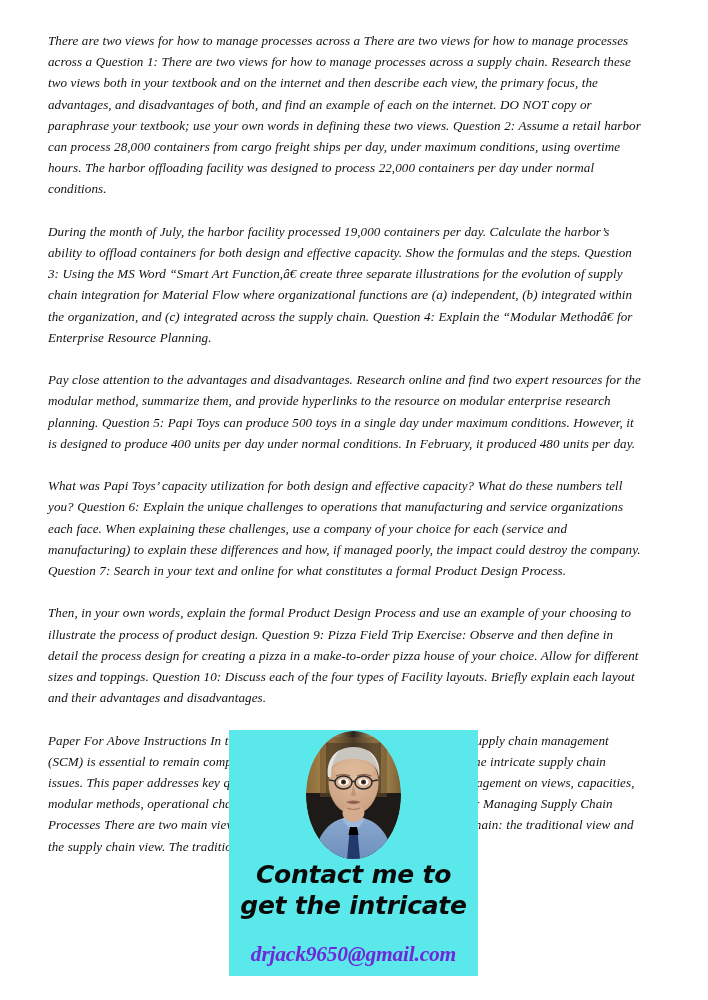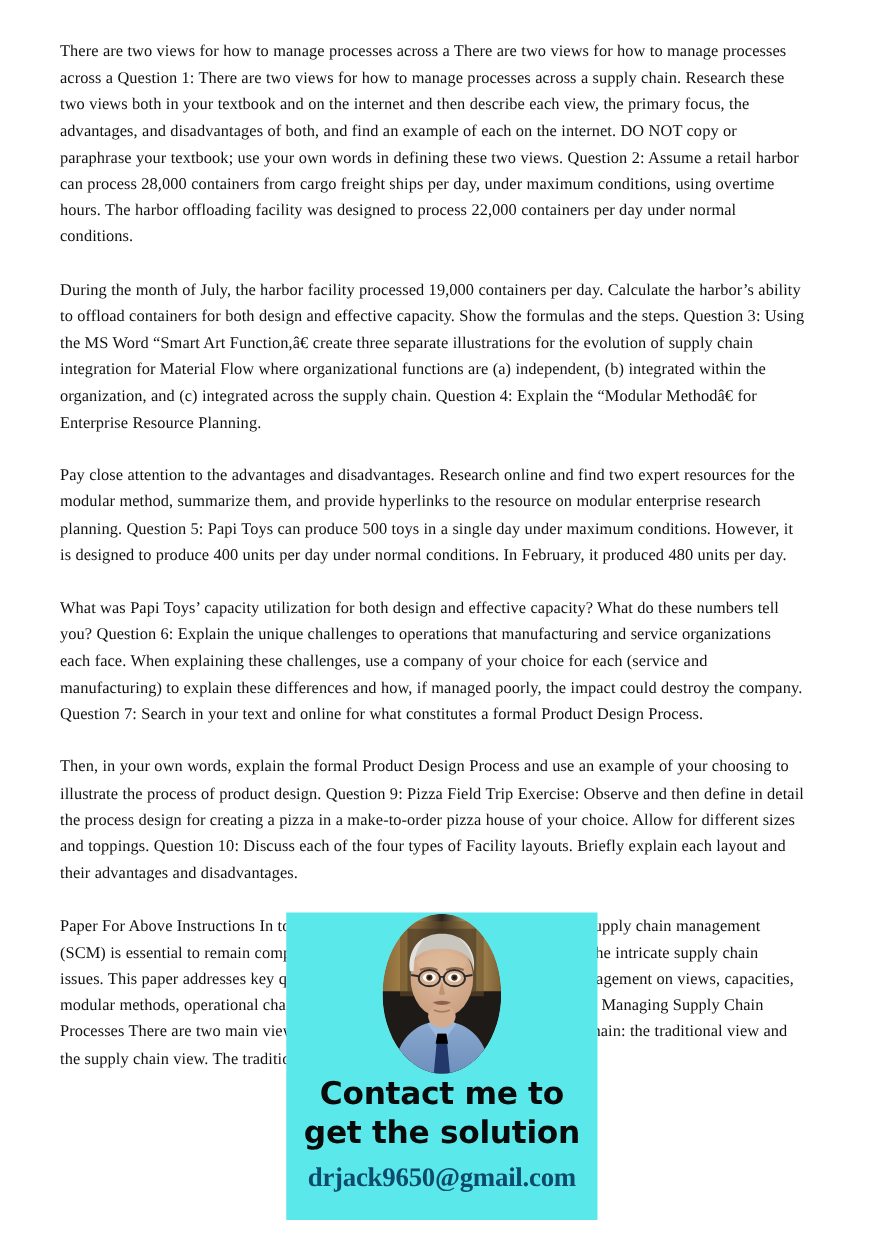--- a/index.html
+++ b/index.html
@@ -16,20 +16,21 @@
     color: #0d0d0d;
   }
 
   #page {
     position: absolute;
     left: 0;
     top: 0;
     width: 653px;
     height: 1000px;
     background: #ffffff;
+    font-style: italic;
   }
 
   #doc-body {
     position: absolute;
     left: 48px;
     top: 30px;
     width: 596px;
   }
 
   .para {
@@ -74,26 +75,26 @@
   }
   .wm-line {
     font-family: "DejaVu Sans", "Liberation Sans", sans-serif;
     font-weight: bold;
     font-size: 25px;
     line-height: 31px;
     color: #0a0a0a;
     letter-spacing: -0.01em;
   }
   #wm-email {
-    margin-top: 8px;
+    margin-top: 20px;
     font-family: "Liberation Serif", "DejaVu Serif", serif;
     font-weight: bold;
     font-size: 21.5px;
     line-height: 27px;
-    color: #0c4a6e;
+    color: #6d28d9;
     letter-spacing: -0.01em;
   }
 </style>
 </head>
 <body>
 
 <div id="page">
 
   <div id="doc-body">
     <p class="para">There are two views for how to manage processes across a There are two views for how to manage processes across a Question 1: There are two views for how to manage processes across a supply chain. Research these two views both in your textbook and on the internet and then describe each view, the primary focus, the advantages, and disadvantages of both, and find an example of each on the internet. DO NOT copy or paraphrase your textbook; use your own words in defining these two views. Question 2: Assume a retail harbor can process 28,000 containers from cargo freight ships per day, under maximum conditions, using overtime hours. The harbor offloading facility was designed to process 22,000 containers per day under normal conditions.</p>
@@ -160,19 +161,19 @@
           </g>
           <path d="M47.5 54 L45 64 Q47.5 66 50 64 Z" fill="#b98f6e" opacity="0.85"></path>
           <path d="M40 71 Q47.5 68 55 71 Q47.5 75 40 71 Z" fill="#8e5f4d"></path>
           <path d="M41 77 Q47.5 80 54 77" stroke="#a87a60" stroke-width="1.2" fill="none"></path>
         </g>
       </svg>
     </div>
 
     <div id="wm-lines">
       <div class="wm-line">Contact me to</div>
-      <div class="wm-line">get the solution</div>
+      <div class="wm-line">get the intricate</div>
       <div id="wm-email">drjack9650@gmail.com</div>
     </div>
 
   </div>
 
 </div>
 
 </body></html>

